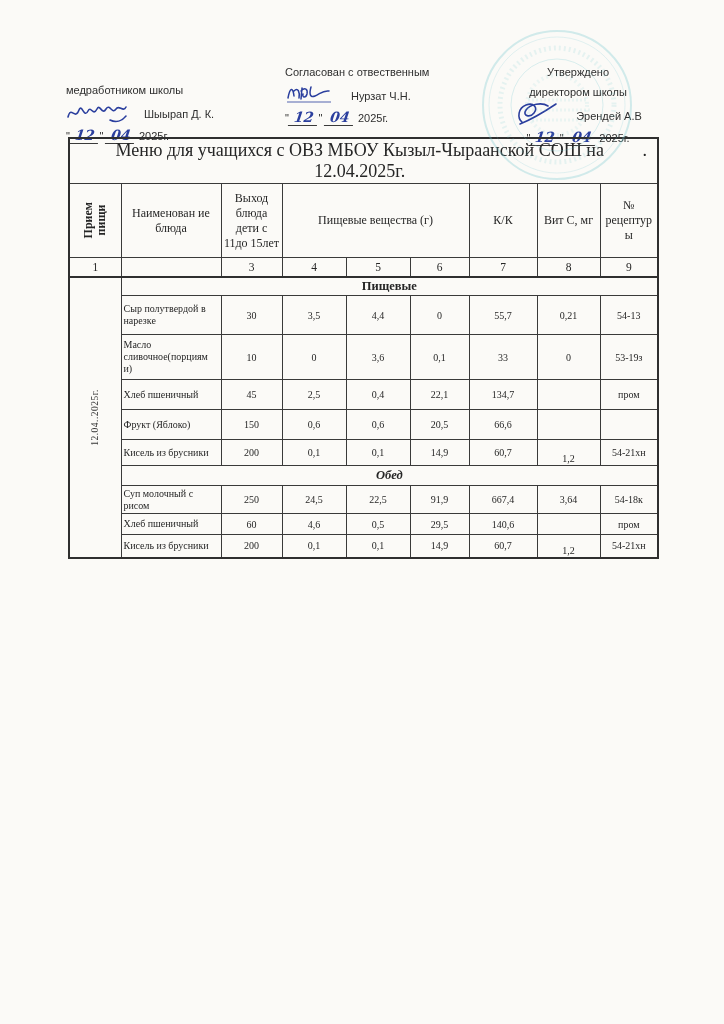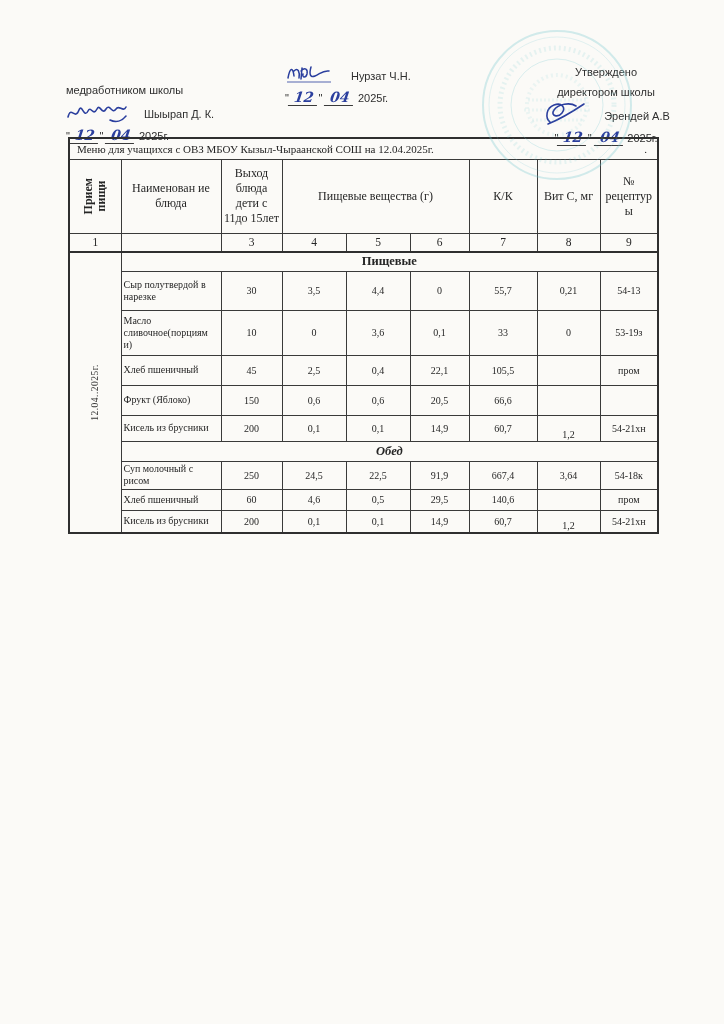--- a/index.html
+++ b/index.html
@@ -15,21 +15,21 @@
   
   .approval {
     position:absolute;
     font-family:"Liberation Sans","DejaVu Sans",sans-serif;
     font-size:11px;
     color:#2e2e2e;
     line-height:20px;
   }
   .ap-left   { left:66px;  top:80px;  width:200px; }
   .ap-middle { left:285px; top:62px;  width:195px; }
-  .ap-right  { left:526px; top:62px;  width:160px; text-align:center; }
+  .ap-right  { left:498px; top:62px;  width:160px; text-align:center; }
 
   .sig-line { display:flex; align-items:flex-end; gap:16px; height:24px; }
   .ap-right .sig-line { justify-content:center; }
   .sig-svg { display:block; }
 
   .date-line { margin-top:2px; white-space:nowrap; }
   .hw {
     color:#2b3f9e;
     font-family:"DejaVu Serif",serif;
     font-style:italic;
@@ -63,23 +63,23 @@
   }
   .menu-table td, .menu-table th {
     border:1px solid #3a3a3a;
     font-weight:normal;
     padding:1px 2px;
     overflow:hidden;
   }
   .menu-table { border:2px solid #2f2f2f; }
 
   .t-title {
-    font-size:11px;
+    font-size:18px;
     font-weight:bold;
-    text-align:right;
+    text-align:center;
     margin-top:34px;
   }
   .t-title .title-flex { display:flex; justify-content:space-between; padding:0 8px 0 5px; }
 
   .hcell {
     font-size:12px;
     font-weight:bold;
     text-align:center;
     vertical-align:middle;
     word-wrap:break-word;
@@ -138,20 +138,21 @@
     <span>Шыырап Д. К.</span>
   </div>
   <div class="date-line">
     <span class="q">"</span><span class="hw">12</span><span class="q">"</span>
     <span class="hw">04</span>
     <span>2025г.</span>
   </div>
 </div>
 
 <div class="approval ap-middle">
+  <div>Согласован с отвественным</div>
   <div class="sig-line">
     <svg class="sig-svg" width="50" height="24" viewBox="0 0 50 24">
       <path d="M3 16 C5 5,8 5,9 14 M9 9 C13 5,15 10,14 16 M17 6 L16 17 M16 9 C20 5,23 7,22 12 C21 16,17 16,18 12 M26 5 C24 12,25 16,30 14 C35 12,38 8,44 9" fill="none" stroke="#2b3f9e" stroke-width="1.5" stroke-linecap="round"></path>
       <path d="M2 20 H46" stroke="#2b3f9e" stroke-width="1" opacity="0.8"></path>
     </svg>
     <span>Нурзат Ч.Н.</span>
   </div>
   <div class="date-line">
     <span class="q">"</span><span class="hw">12</span><span class="q">"</span>
     <span class="hw">04</span>
@@ -251,21 +252,21 @@
     <td class="val">0</td>
     <td class="val">53-19з</td>
   </tr>
 
   <tr class="h-r3">
     <td class="name">Хлеб пшеничный</td>
     <td class="val">45</td>
     <td class="val">2,5</td>
     <td class="val">0,4</td>
     <td class="val">22,1</td>
-    <td class="val">105,5</td>
+    <td class="val">134,7</td>
     <td class="val"></td>
     <td class="val">пром</td>
   </tr>
 
   <tr class="h-r4">
     <td class="name">Фрукт (Яблоко)</td>
     <td class="val">150</td>
     <td class="val">0,6</td>
     <td class="val">0,6</td>
     <td class="val">20,5</td>

